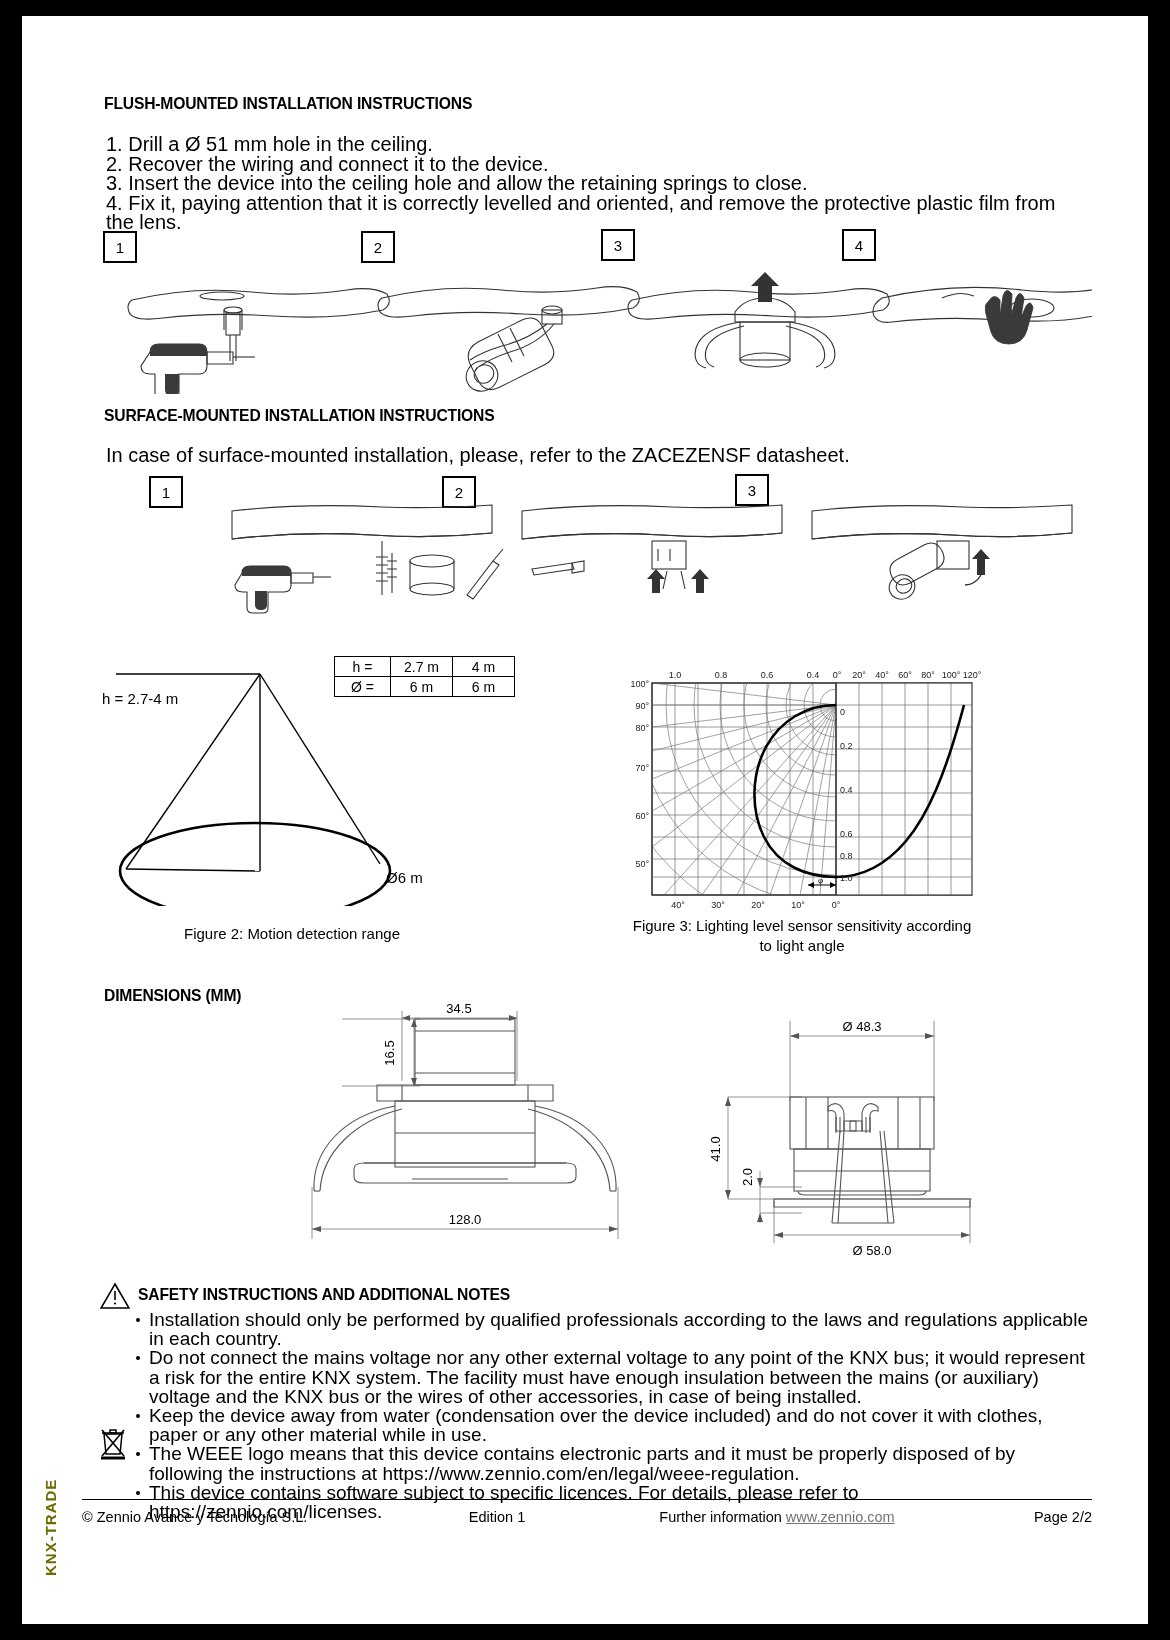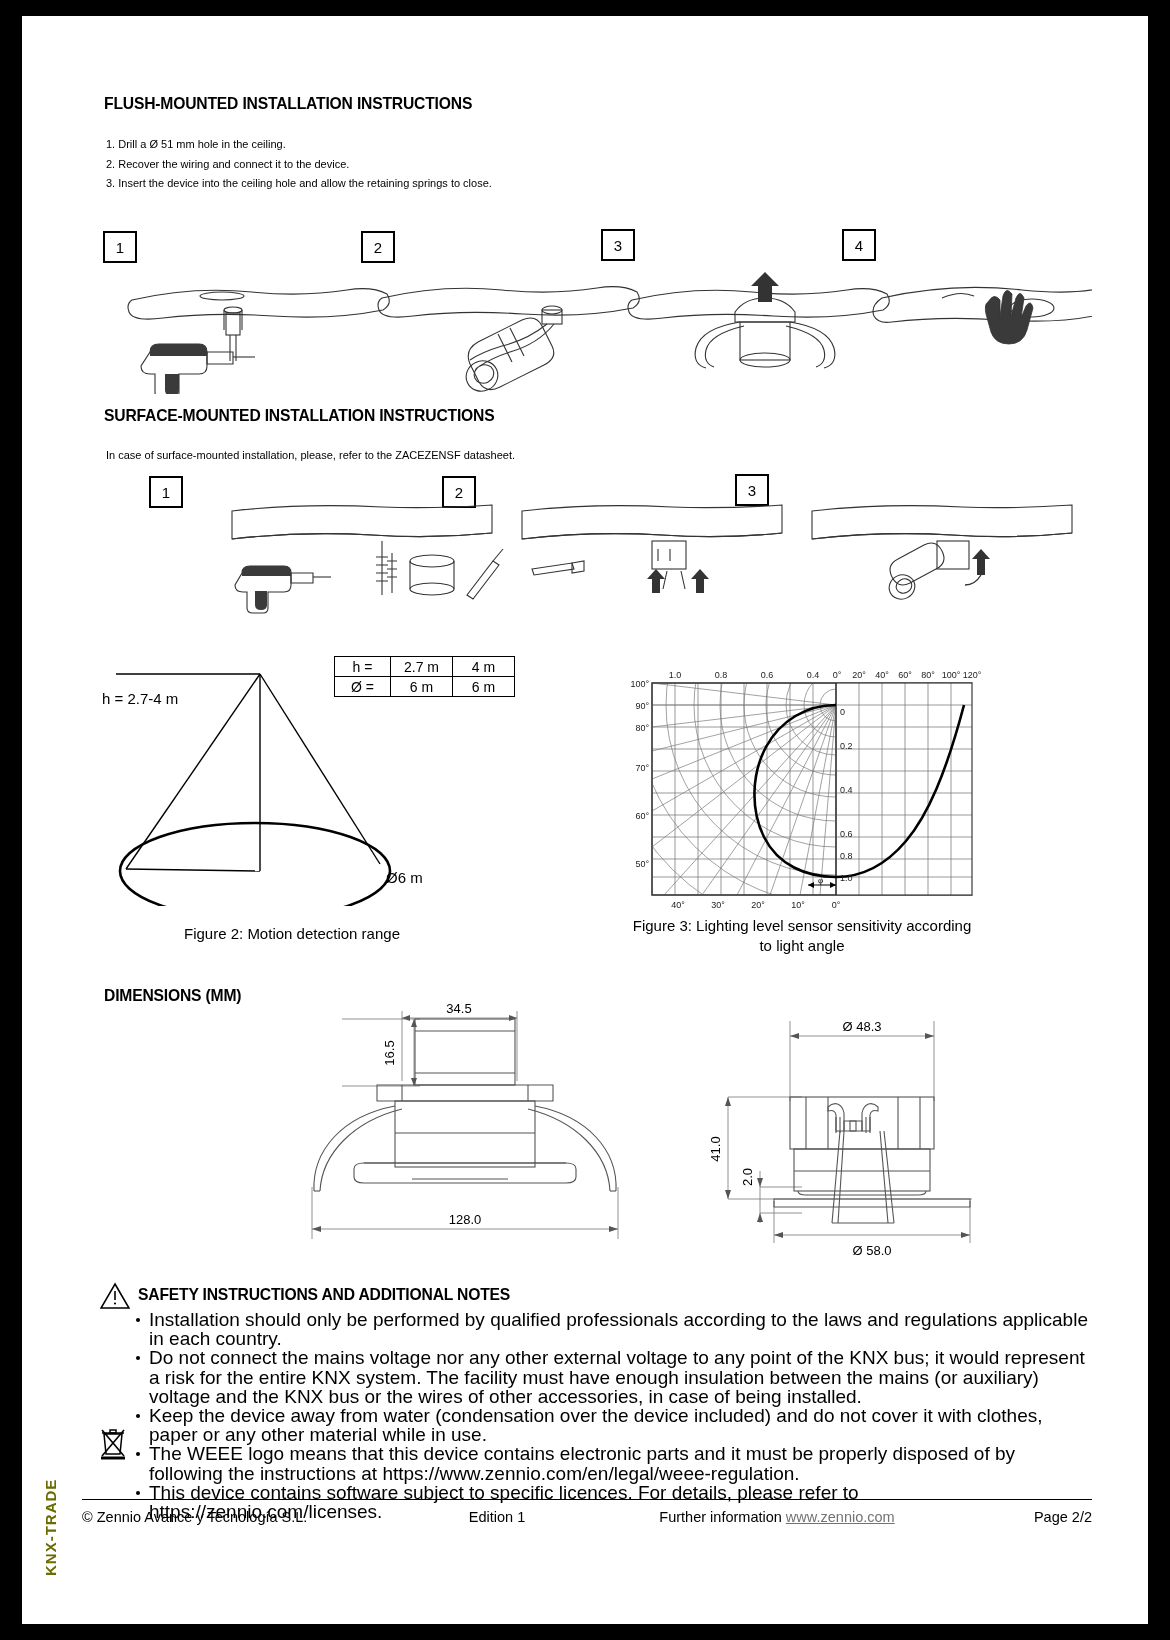--- a/index.html
+++ b/index.html
@@ -33,21 +33,21 @@
 
   h2.section {
     font-size:16.5px;
     font-weight:bold;
     color:#000;
     margin:0;
     letter-spacing:-0.2px;
     transform:scaleX(0.95);
     transform-origin:left center;
   }
-  .body-text { font-size:11px; color:#000; line-height:19.5px; }
+  .body-text { font-size:20px; color:#000; line-height:19.5px; }
 
   
   .stepbox {
     position:absolute;
     width:34px; height:32px;
     border:2px solid #000;
     font-size:15px;
     display:flex; align-items:center; justify-content:center;
     background:#fff;
   }
@@ -98,20 +98,21 @@
 
   <div class="content">
 
     <div style="position:absolute; left:22px; top:78px;">
       <h2 class="section">FLUSH-MOUNTED INSTALLATION INSTRUCTIONS</h2>
     </div>
     <div class="body-text" style="position:absolute; left:24px; top:119px; width:960px;">
       <div>1. Drill a Ø 51 mm hole in the ceiling.</div>
       <div>2. Recover the wiring and connect it to the device.</div>
       <div>3. Insert the device into the ceiling hole and allow the retaining springs to close.</div>
+      <div>4. Fix it, paying attention that it is correctly levelled and oriented, and remove the protective plastic film from the lens.</div>
     </div>
 
     <div class="stepbox" style="left:21px; top:215px;">1</div>
     <div class="stepbox" style="left:279px; top:215px;">2</div>
     <div class="stepbox" style="left:519px; top:213px;">3</div>
     <div class="stepbox" style="left:760px; top:213px;">4</div>
 
     <svg style="position:absolute;left:10px;top:248px;" width="1000" height="130" viewBox="0 0 1000 130">
       <g fill="none" stroke="#333" stroke-width="1.1">
 

